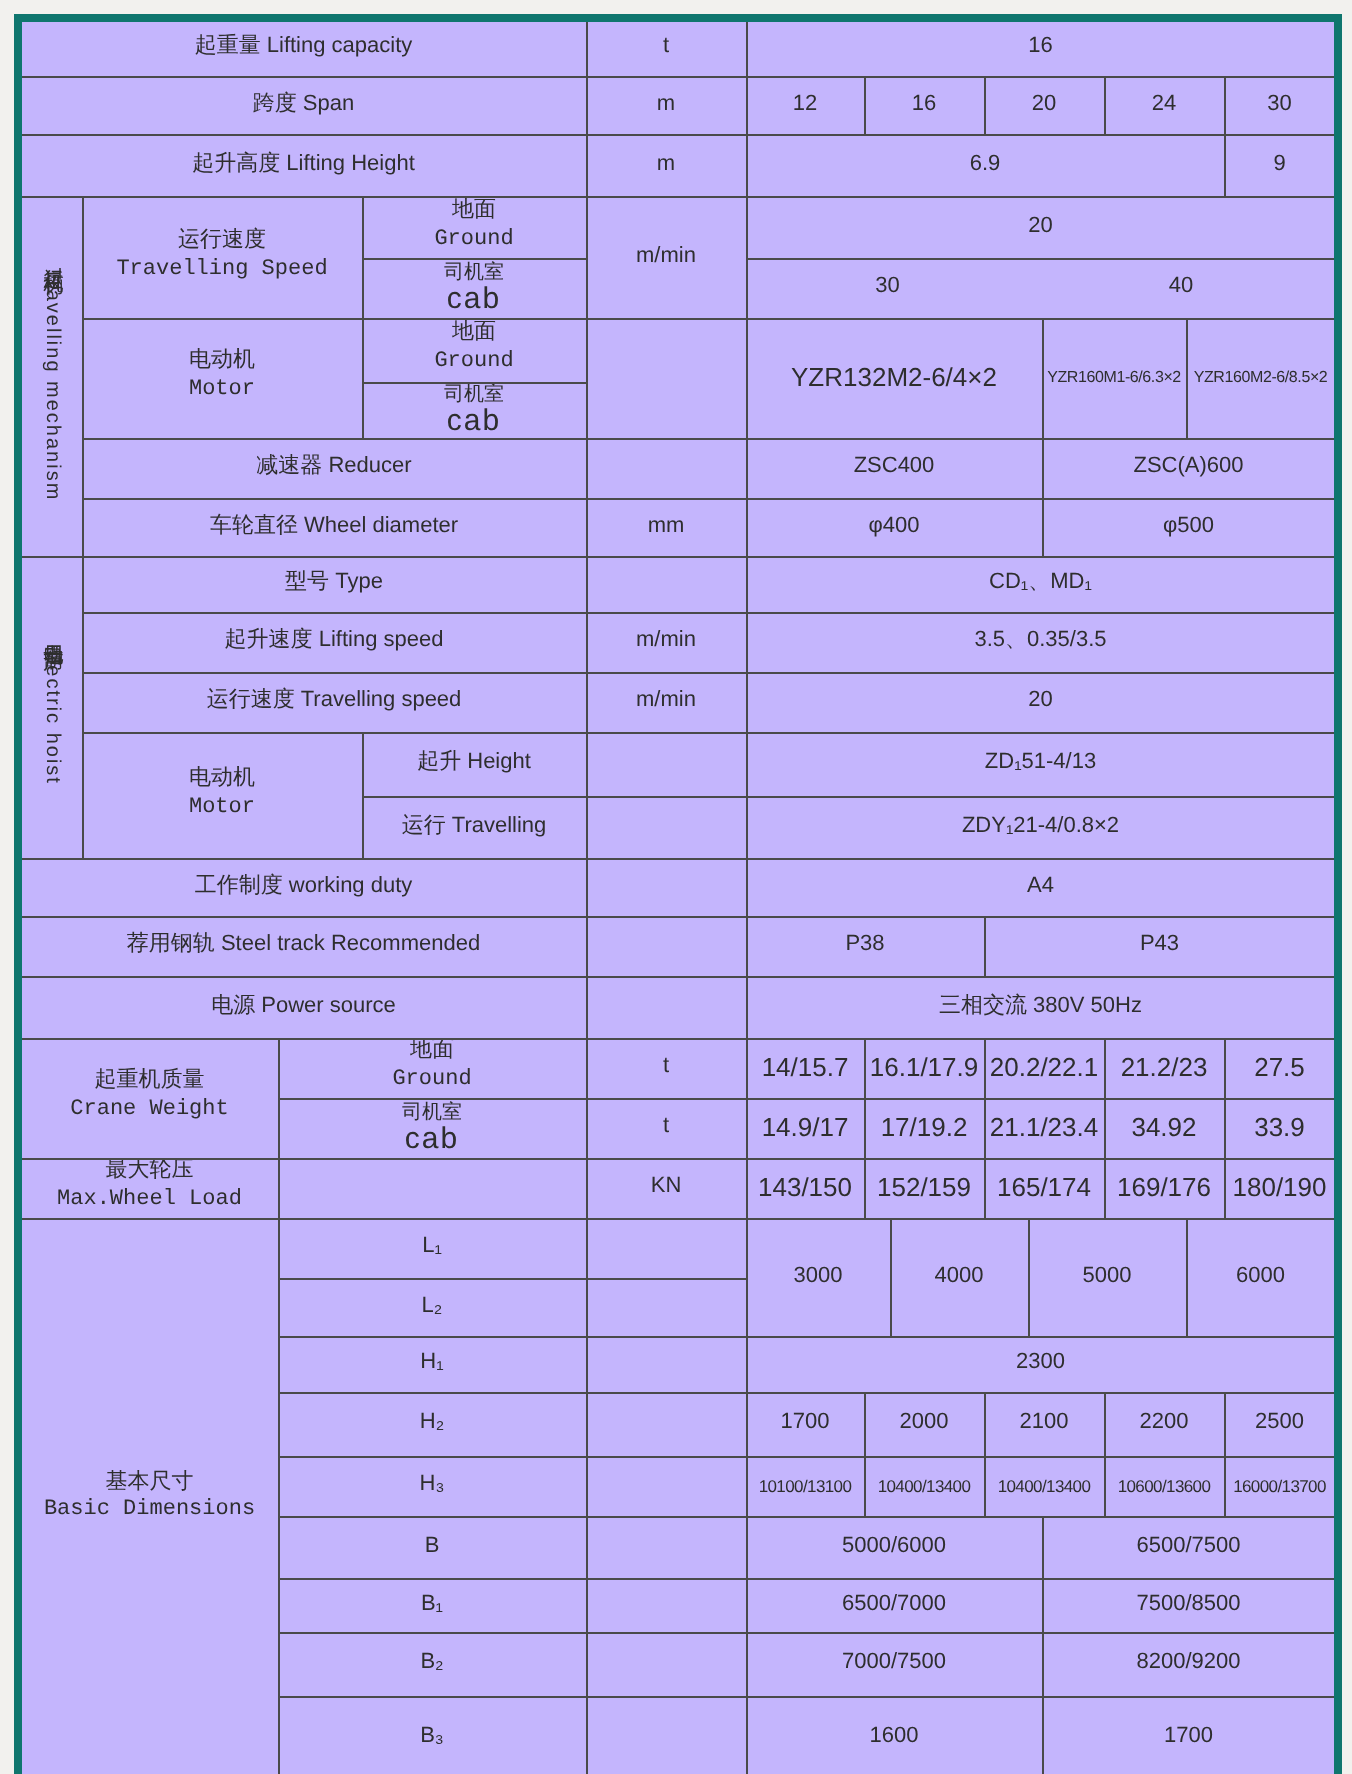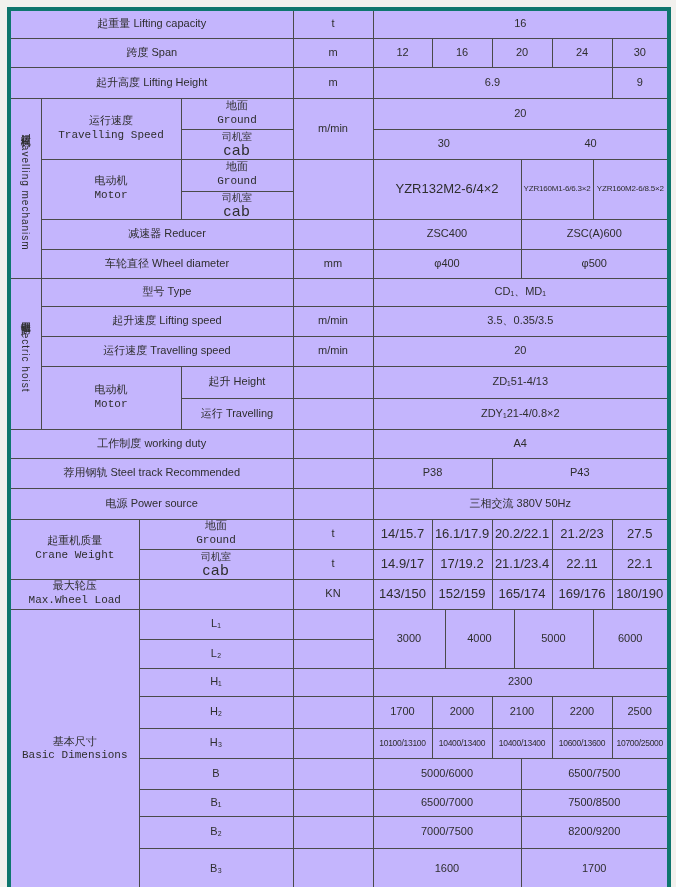--- a/index.html
+++ b/index.html
@@ -210,22 +210,22 @@
 
   <tr style="height:30px">
     <td colspan="2">
       <span class="cabzh">司机室</span>
       <span class="cab">cab</span>
     </td>
     <td>t</td>
     <td colspan="1" class="mid">14.9/17</td>
     <td colspan="2" class="mid">17/19.2</td>
     <td colspan="3" class="mid">21.1/23.4</td>
-    <td colspan="2" class="mid">22.11</td>
-    <td colspan="1" class="mid">22.1</td>
+    <td colspan="2" class="mid">34.92</td>
+    <td colspan="1" class="mid">33.9</td>
   </tr>
 
   <tr style="height:30px">
     <td colspan="2" class="ml">最大轮压
 Max.Wheel Load</td>
     <td colspan="2"></td>
     <td>KN</td>
     <td colspan="1" class="mid">143/150</td>
     <td colspan="2" class="mid">152/159</td>
     <td colspan="3" class="mid">165/174</td>
@@ -265,21 +265,21 @@
     <td colspan="1">2500</td>
   </tr>
 
   <tr style="height:30px">
     <td colspan="2">H₃</td>
     <td></td>
     <td colspan="1" class="xs">10100/13100</td>
     <td colspan="2" class="xs">10400/13400</td>
     <td colspan="3" class="xs">10400/13400</td>
     <td colspan="2" class="xs">10600/13600</td>
-    <td colspan="1" class="xs">10700/25000</td>
+    <td colspan="1" class="xs">16000/13700</td>
   </tr>
 
   <tr style="height:31px">
     <td colspan="2">B</td>
     <td></td>
     <td colspan="5">5000/6000</td>
     <td colspan="4">6500/7500</td>
   </tr>
 
   <tr style="height:27px">

